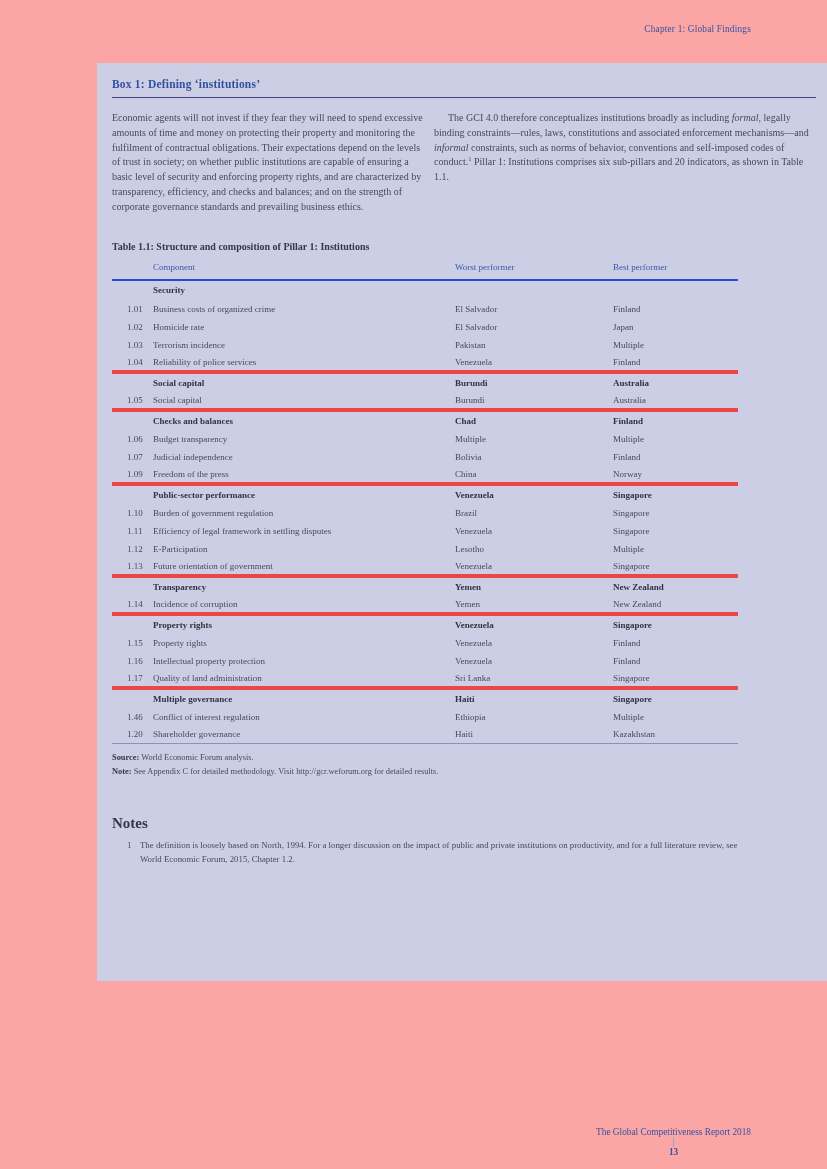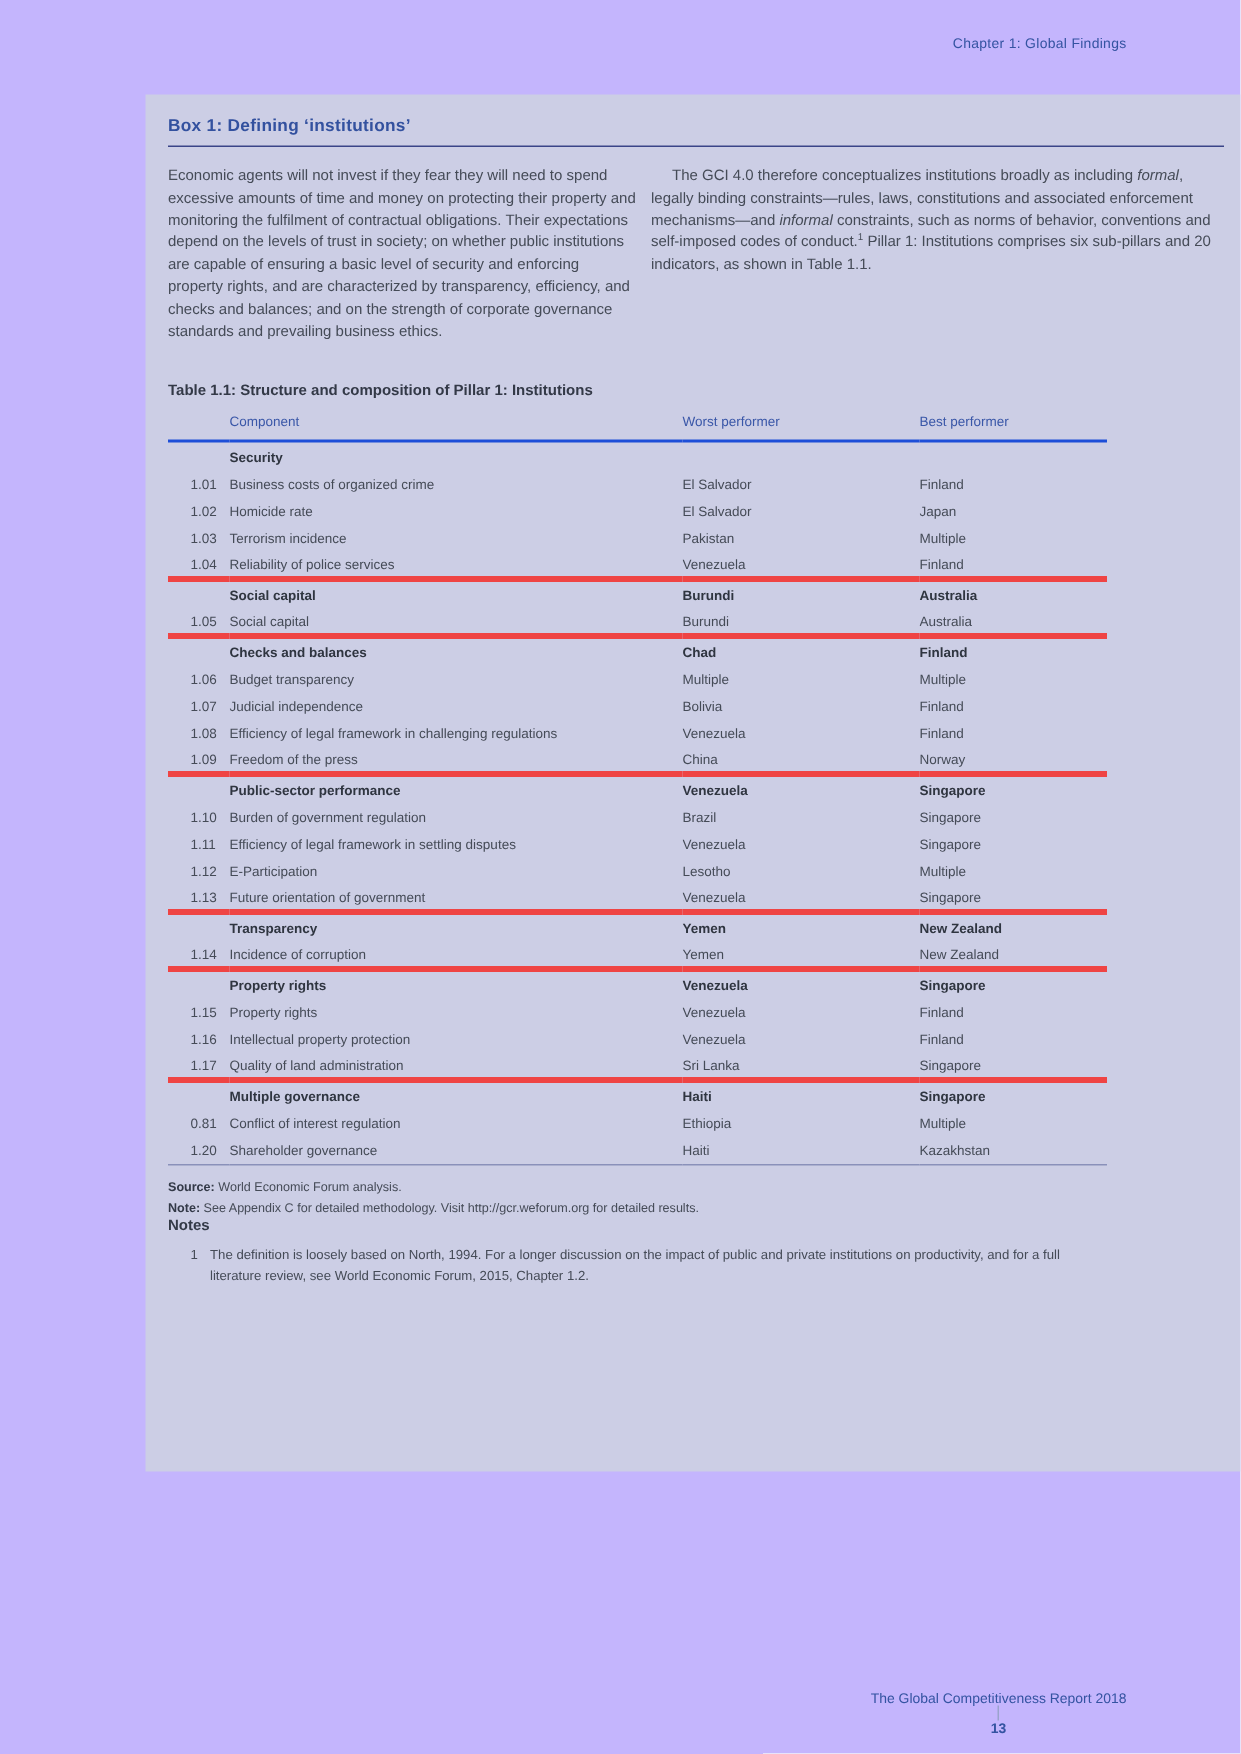--- a/index.html
+++ b/index.html
@@ -1,18 +1,18 @@
 <!DOCTYPE html>
 <html><head>
 <meta charset="utf-8">
 <style>
   html,body{margin:0;padding:0;background:#ffffff;}
   .page{
-    position:relative;width:827px;height:1169px;background:#c4b5fd;
-    font-family:Liberation Sans, sans-serif;overflow:hidden;
+    position:relative;width:827px;height:1169px;background:#fca5a5;
+    font-family:Liberation Serif, serif;overflow:hidden;
   }
   .chapter-header{
     position:absolute;top:24px;right:76px;
     font-size:9.3px;color:#3453a1;letter-spacing:.2px;
   }
   .box{
     position:absolute;left:97px;top:63px;width:732px;height:918px;
     background:#cccee5;box-sizing:border-box;padding:0 13px 0 15px;
   }
   .box-title{
@@ -44,21 +44,21 @@
   table.pillar tr.item-row{height:18px;}
   table.pillar tr.group-row{height:20px;}
   table.pillar tr.group-row td{font-weight:bold;color:#2f3540;}
   table.pillar td.cell-num{padding-left:15px;}
   table.pillar td.cell-group{padding-left:41px;}
   tbody.section + tbody.section{border-top:4px solid #ef4444;}
 
   .src-block{margin-top:7px;font-size:8.4px;line-height:14px;color:#454b57;}
   .src-block b{color:#333947;}
 
-  .notes-heading{font-size:10px;font-weight:bold;color:#333947;}
+  .notes-heading{margin-top:36px;font-size:15px;font-weight:bold;color:#333947;}
   .notes-list{margin-top:7px;}
   .note-item{display:flex;font-size:8.8px;line-height:13.8px;color:#454b57;}
   .note-num{width:13px;margin-left:15px;flex:none;}
   .note-text{flex:1;max-width:600px;}
 
   .footer{
     position:absolute;top:1127px;right:76px;font-size:9.3px;color:#3453a1;
     display:flex;align-items:center;flex-direction:column;
   }
   .footer .divider{
@@ -159,26 +159,20 @@
             <td>Multiple</td>
             <td>Multiple</td>
           </tr>
           <tr class="item-row">
             <td class="cell-num">1.07</td>
             <td>Judicial independence</td>
             <td>Bolivia</td>
             <td>Finland</td>
           </tr>
           <tr class="item-row">
-            <td class="cell-num">1.08</td>
-            <td>Efficiency of legal framework in challenging regulations</td>
-            <td>Venezuela</td>
-            <td>Finland</td>
-          </tr>
-          <tr class="item-row">
             <td class="cell-num">1.09</td>
             <td>Freedom of the press</td>
             <td>China</td>
             <td>Norway</td>
           </tr>
         </tbody>
         <tbody class="section">
           <tr class="group-row">
             <td class="cell-group" colspan="2">Public-sector performance</td>
             <td>Venezuela</td>
@@ -247,21 +241,21 @@
             <td>Singapore</td>
           </tr>
         </tbody>
         <tbody class="section">
           <tr class="group-row">
             <td class="cell-group" colspan="2">Multiple governance</td>
             <td>Haiti</td>
             <td>Singapore</td>
           </tr>
           <tr class="item-row">
-            <td class="cell-num">0.81</td>
+            <td class="cell-num">1.46</td>
             <td>Conflict of interest regulation</td>
             <td>Ethiopia</td>
             <td>Multiple</td>
           </tr>
           <tr class="item-row">
             <td class="cell-num">1.20</td>
             <td>Shareholder governance</td>
             <td>Haiti</td>
             <td>Kazakhstan</td>
           </tr>

